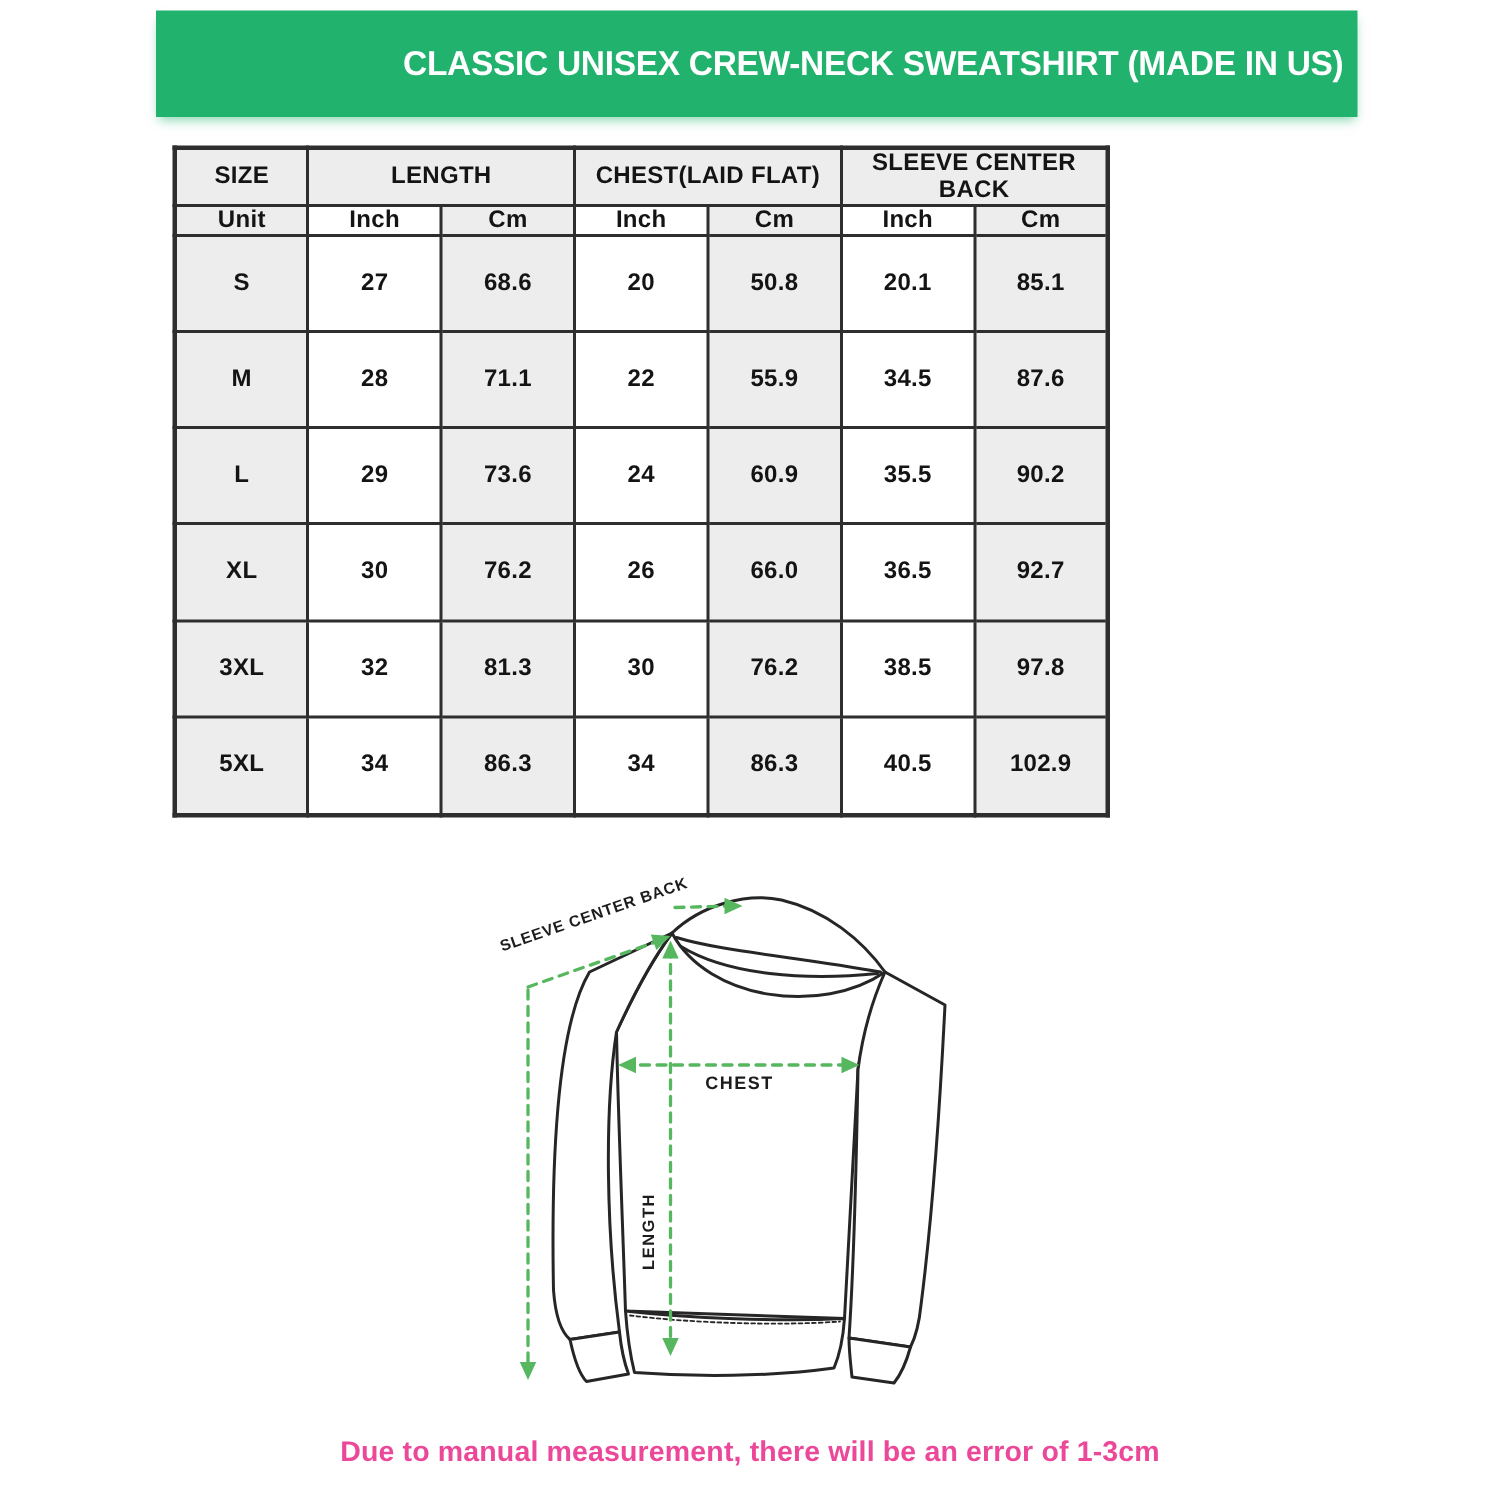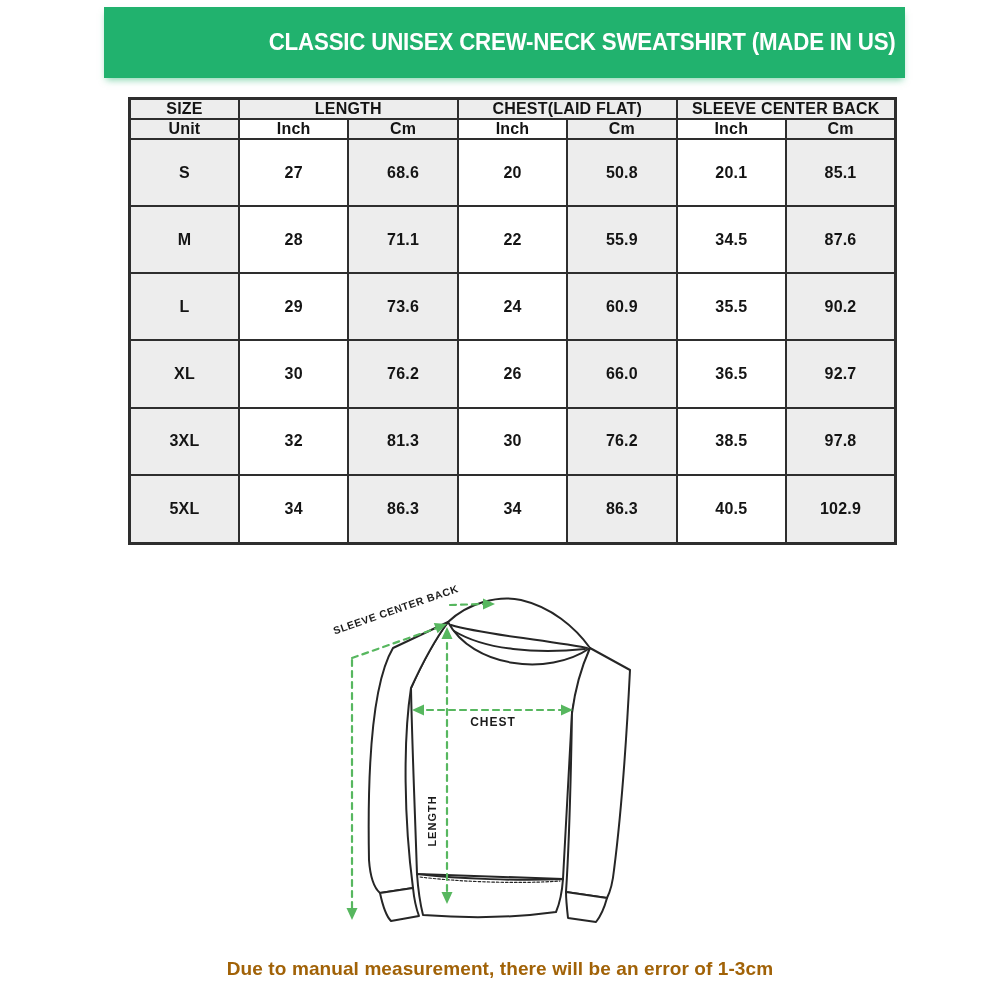--- a/index.html
+++ b/index.html
@@ -10,38 +10,38 @@
     background:#21b26e;
     display:flex;align-items:center;justify-content:flex-end;
     box-shadow:0 4px 7px -2px rgba(33,178,110,0.55);
   }
   .banner-title{
     color:#ffffff;font-weight:bold;font-size:23px;letter-spacing:-0.2px;
     white-space:nowrap;transform:scaleX(0.97);
   }
 
   table.size-chart{
-    position:absolute;left:128px;top:97px;width:769px;height:448px;
+    position:absolute;left:115px;top:97px;width:625px;height:448px;
     border-collapse:collapse;table-layout:fixed;
     border:3px solid #2e2e2e;
   }
   table.size-chart th, table.size-chart td{
     border:2px solid #2e2e2e;
     text-align:center;vertical-align:middle;
     font-weight:bold;font-size:16px;color:#141414;
     padding:0;letter-spacing:0.2px;
   }
   .shade{background:#ededed;}
   .plain{background:#ffffff;margin-top:26px;}
 
   .diagram-wrap{position:absolute;left:300px;top:570px;width:400px;height:400px;}
 
   .footer-note{
     position:absolute;left:0;top:958px;width:1000px;
-    text-align:center;color:#a16207;font-weight:bold;font-size:19px;
+    text-align:center;color:#ec4899;font-weight:bold;font-size:19px;
     letter-spacing:0.1px;
   }
 </style>
 </head>
 <body>
 
 <div class="banner">
   <span class="banner-title">CLASSIC UNISEX CREW-NECK SWEATSHIRT (MADE IN US)</span>
 </div>
 

